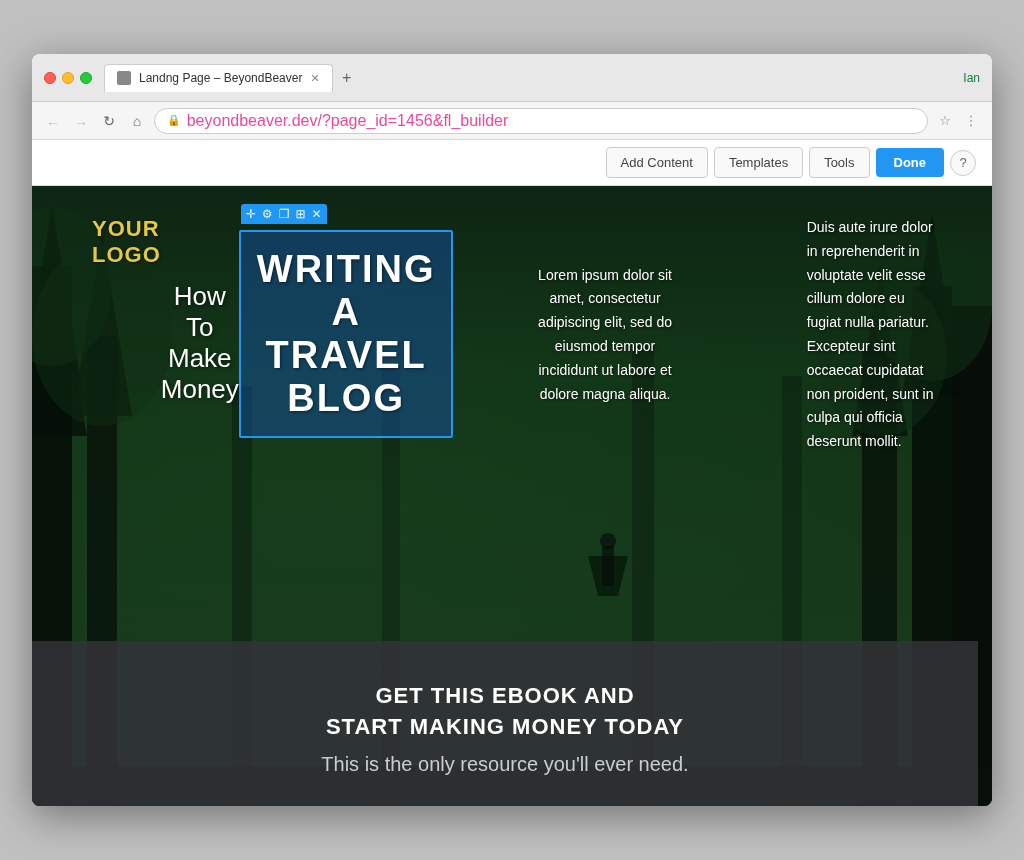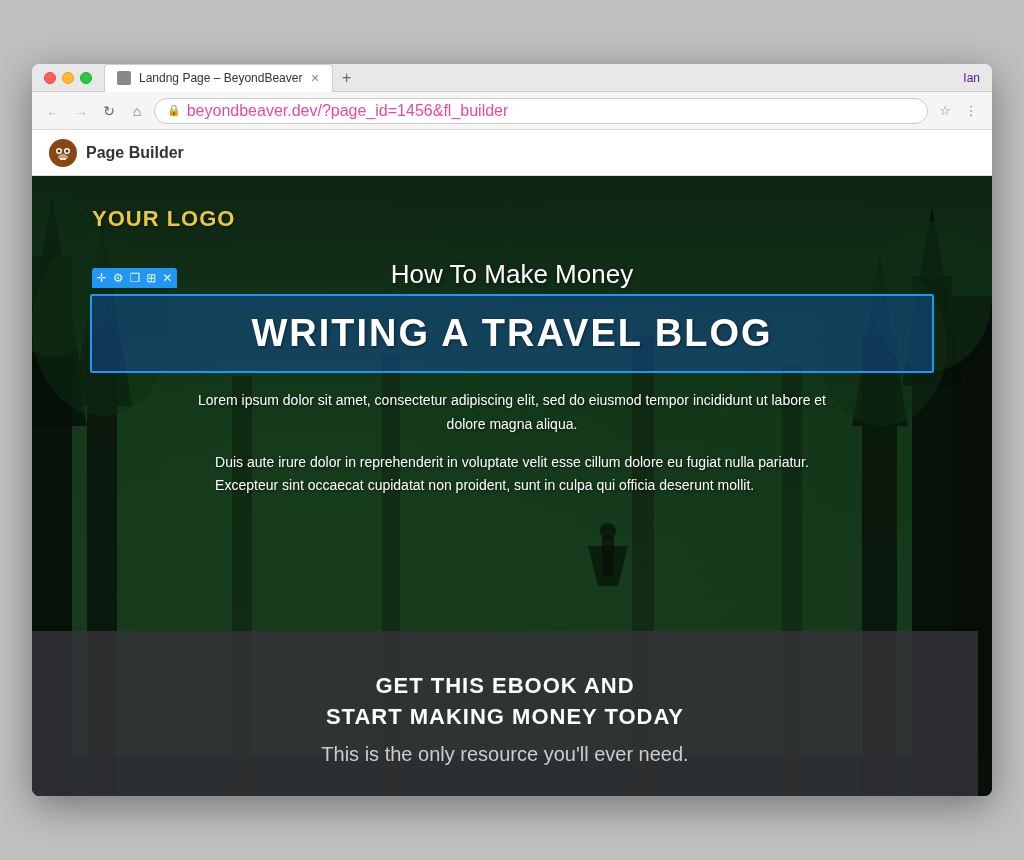--- a/index.html
+++ b/index.html
@@ -16,21 +16,21 @@
       width: 960px;
       border-radius: 8px;
       overflow: hidden;
       box-shadow: 0 10px 40px rgba(0,0,0,0.4);
       background: #fff;
     }
 
     
     .title-bar {
       background: #e8e8e8;
-      height: 28px;
+      height: 48px;
       display: flex;
       align-items: center;
       padding: 0 12px;
       border-bottom: 1px solid #ccc;
       position: relative;
     }
     .traffic-lights {
       display: flex;
       gap: 6px;
       align-items: center;
@@ -81,21 +81,21 @@
       height: 20px;
       display: flex;
       align-items: center;
       justify-content: center;
       color: #666;
       cursor: pointer;
     }
 
     .user-label {
       font-size: 12px;
-      color: #4c1d95;
+      color: #15803d;
       margin-left: auto;
     }
 
     
     .address-bar {
       background: #f5f5f5;
       height: 38px;
       display: flex;
       align-items: center;
       padding: 0 10px;
@@ -236,21 +236,21 @@
     .trees-overlay {
       position: absolute;
       top: 0; left: 0; right: 0; bottom: 0;
       overflow: hidden;
     }
 
     .hero-content {
       position: relative;
       z-index: 2;
       display: flex;
-      flex-direction: column;
+      flex-direction: row;
       align-items: center;
       padding-top: 30px;
     }
 
     .logo-text {
       color: #e8c840;
       font-size: 22px;
       font-weight: 700;
       letter-spacing: 1px;
       align-self: flex-start;
@@ -387,34 +387,26 @@
       <span class="lock-icon">🔒</span>
       <span class="address-text">beyondbeaver.dev/?page_id=1456&amp;fl_builder</span>
     </div>
     <div class="address-actions">
       <div class="addr-action-btn">☆</div>
       <div class="addr-action-btn">⋮</div>
     </div>
   </div>
 
   <div class="builder-toolbar">
-    <div class="builder-logo">
-      <svg class="logo-icon" viewBox="0 0 30 30" xmlns="http://www.w3.org/2000/svg">
-        <circle cx="15" cy="15" r="14" fill="#8B4513"></circle>
-        <circle cx="11" cy="13" r="3" fill="#fff"></circle>
-        <circle cx="19" cy="13" r="3" fill="#fff"></circle>
-        <circle cx="11" cy="13" r="1.5" fill="#333"></circle>
-        <circle cx="19" cy="13" r="1.5" fill="#333"></circle>
-        <ellipse cx="15" cy="19" rx="5" ry="3" fill="#c8a080"></ellipse>
-        <rect x="12" y="20" width="3" height="2" fill="#fff" rx="1"></rect>
-        <rect x="15" y="20" width="3" height="2" fill="#fff" rx="1"></rect>
-        <path d="M10 10 Q8 7 9 5" stroke="#8B4513" stroke-width="1.5" fill="none"></path>
-        <path d="M20 10 Q22 7 21 5" stroke="#8B4513" stroke-width="1.5" fill="none"></path>
-      </svg>
-      <span class="builder-title">Page Builder</span>
+    <div class="builder-actions">
+      <button class="toolbar-btn">Add Content</button>
+      <button class="toolbar-btn">Templates</button>
+      <button class="toolbar-btn">Tools</button>
+      <button class="toolbar-btn-done">Done</button>
+      <div class="help-btn">?</div>
     </div>
   </div>
 
   <div class="page-content">
     <div class="hero-section">
 
       <div class="trees-overlay">
         <svg width="100%" height="100%" style="position:absolute;top:0;left:0;" xmlns="http://www.w3.org/2000/svg" preserveAspectRatio="xMidYMid slice">
 
           <rect x="0" y="80" width="40" height="540" fill="rgba(5,15,8,0.9)"></rect>

